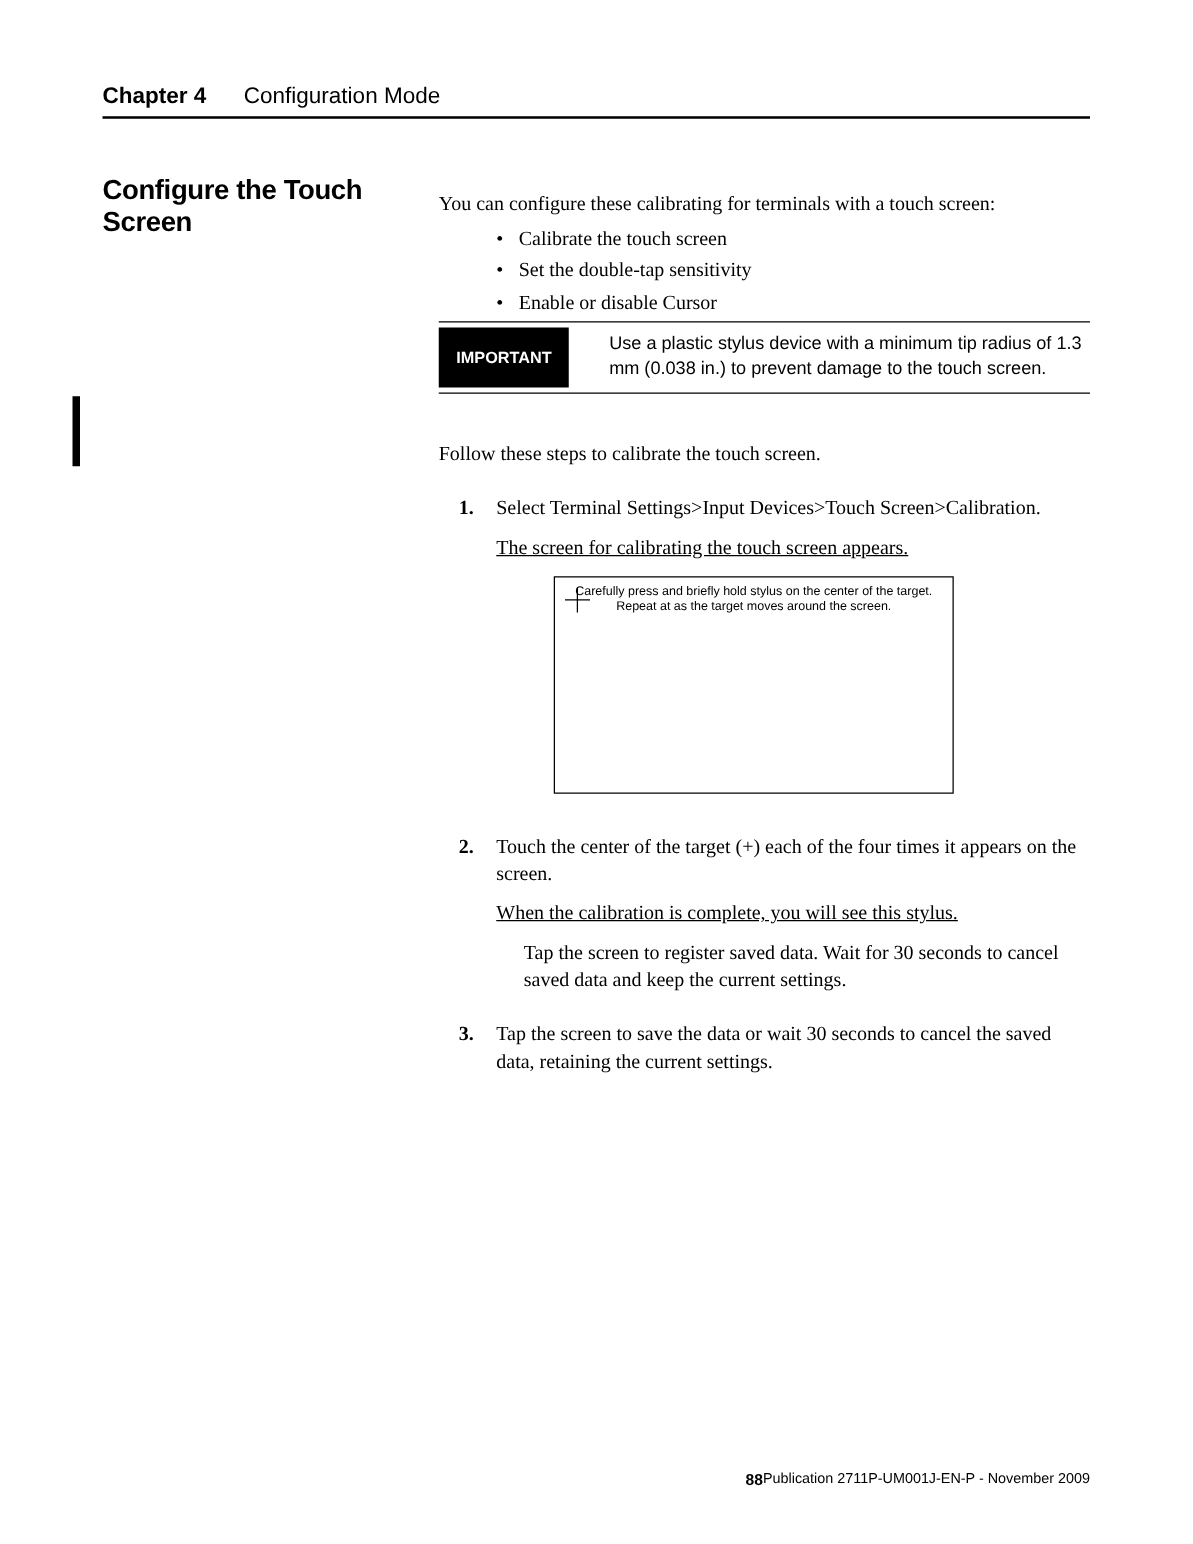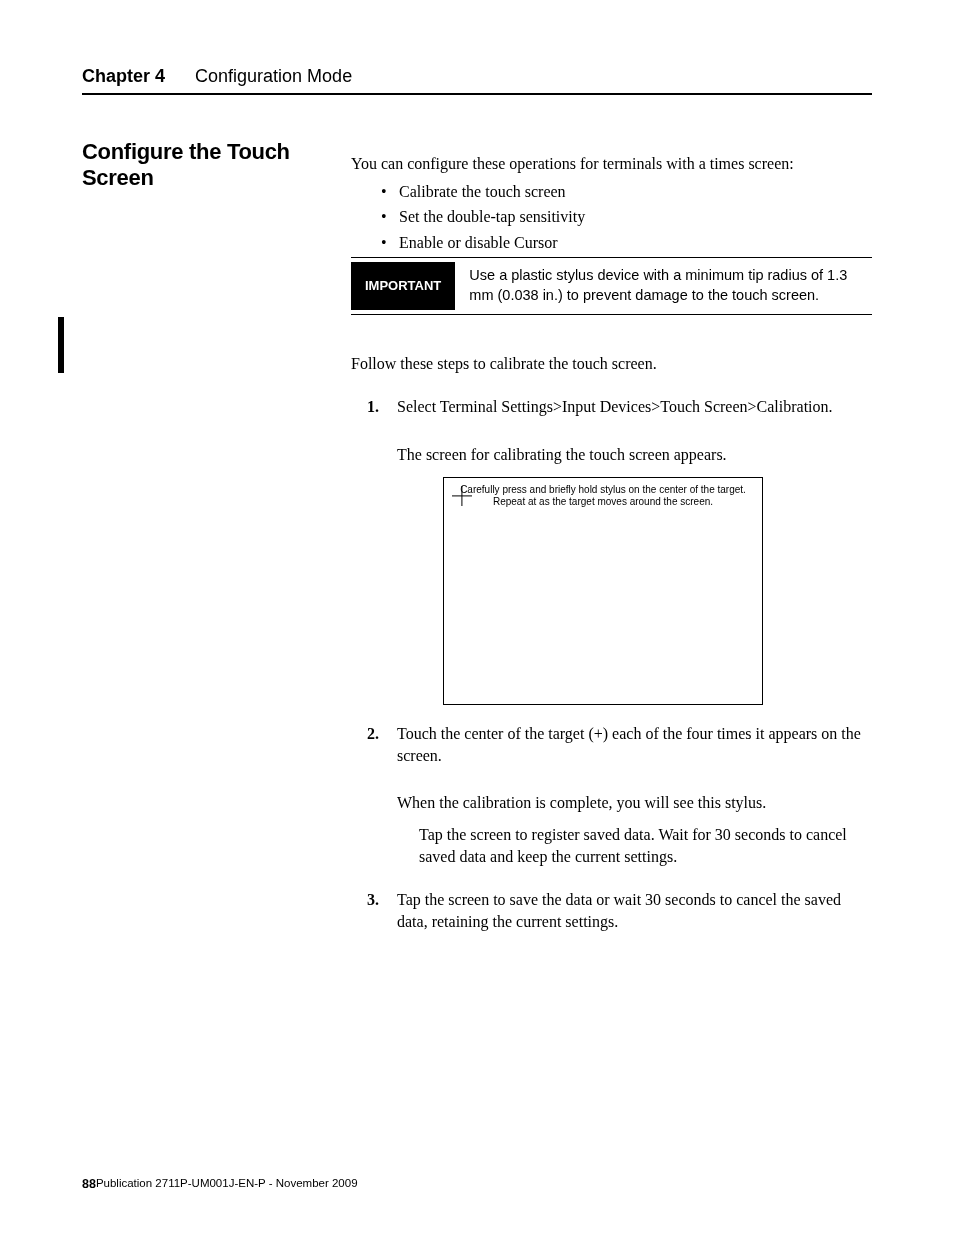--- a/index.html
+++ b/index.html
@@ -58,21 +58,21 @@
 
   .intro { font-family: Georgia, 'Times New Roman', serif; }
 
   ul.bullets {
     margin: 6px 0 0 0;
     padding-left: 48px;
     list-style: none;
   }
   ul.bullets li {
     position: relative;
-    margin: 4px 0;
+    margin: 4px 16px;
   }
   ul.bullets li::before {
     content: "•";
     position: absolute;
     left: -18px;
     top: 0;
     font-size: 16px;
   }
 
   .sub-heading {
@@ -82,20 +82,21 @@
     margin-top: 44px;
     margin-bottom: 28px;
   }
 
   .important-box {
     border-top: 1.5px solid #000;
     border-bottom: 1.5px solid #000;
     display: flex;
     align-items: stretch;
     margin-bottom: 38px;
+    gap: 18px;
   }
   .important-label {
     background: #000;
     color: #fff;
     font-family: Arial, Helvetica, sans-serif;
     font-weight: bold;
     font-size: 13px;
     padding: 8px 14px;
     display: flex;
     align-items: center;
@@ -125,28 +126,28 @@
   }
   ol.steps > li::before {
     content: counter(step) ".";
     position: absolute;
     left: 16px;
     top: 0;
     font-weight: bold;
     font-family: Georgia, serif;
   }
   .step-body { }
-  .step-para { margin-top: 26px; }
+  .step-para { margin-top: 10px; text-decoration: underline; }
   .step-ind { margin-top: 10px; margin-left: 22px; }
 
   .calib-box {
     border: 1px solid #000;
     width: 320px;
-    height: 228px;
-    margin: 12px 0 18px 46px;
+    height: 174px;
+    margin: 12px 0 32px 46px;
     position: relative;
     font-family: Arial, Helvetica, sans-serif;
     font-size: 10px;
     line-height: 1.2;
     text-align: center;
     padding-top: 6px;
     box-sizing: border-box;
   }
   .cross-target {
     position: absolute;
@@ -167,21 +168,21 @@
     width: 1.2px; background: #000;
     transform: translateX(-50%);
   }
 
   .footer {
     position: absolute;
     bottom: 44px;
     left: 82px;
     right: 82px;
     display: flex;
-    justify-content: flex-start;
+    justify-content: flex-end;
     font-family: Arial, Helvetica, sans-serif;
     font-size: 11.5px;
   }
   .footer .page-num { font-weight: bold; font-size: 12.5px; }
 </style>
 </head>
 <body>
 
 <div class="page">
 
@@ -191,21 +192,21 @@
     <span>Configuration Mode</span>
   </div>
   <hr class="hr-thick">
 
   <div class="side-heading">Configure the Touch Screen</div>
 
   <div class="change-bar"></div>
 
   <div class="main">
 
-    <div class="intro">You can configure these operations for terminals with a times screen:</div>
+    <div class="intro">You can configure these calibrating for terminals with a touch screen:</div>
 
     <ul class="bullets">
       <li>Calibrate the touch screen</li>
       <li>Set the double-tap sensitivity</li>
       <li>Enable or disable Cursor</li>
     </ul>
 
 
     <div class="important-box">
       <div class="important-label">IMPORTANT</div>

